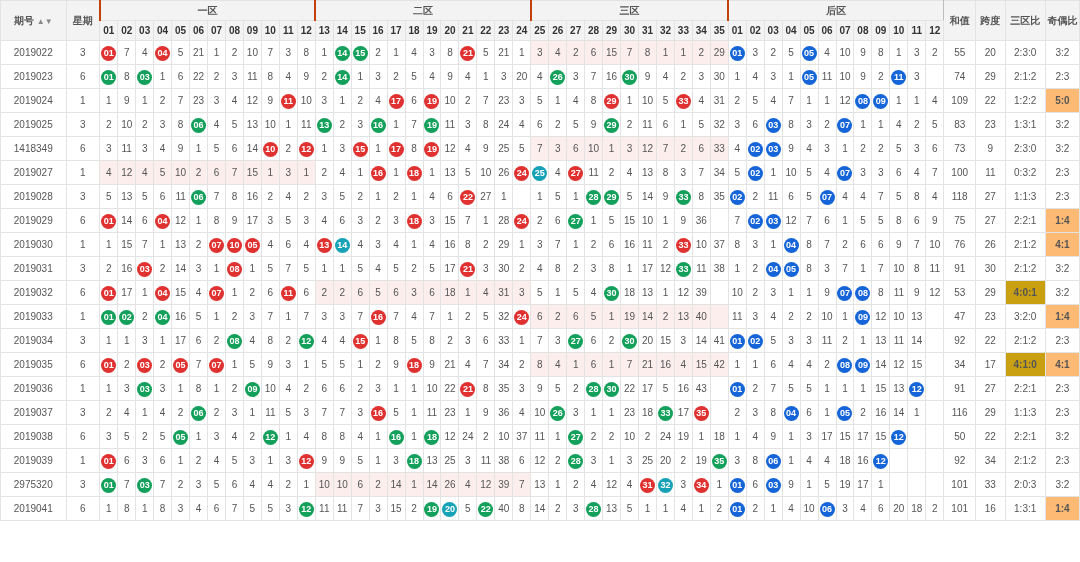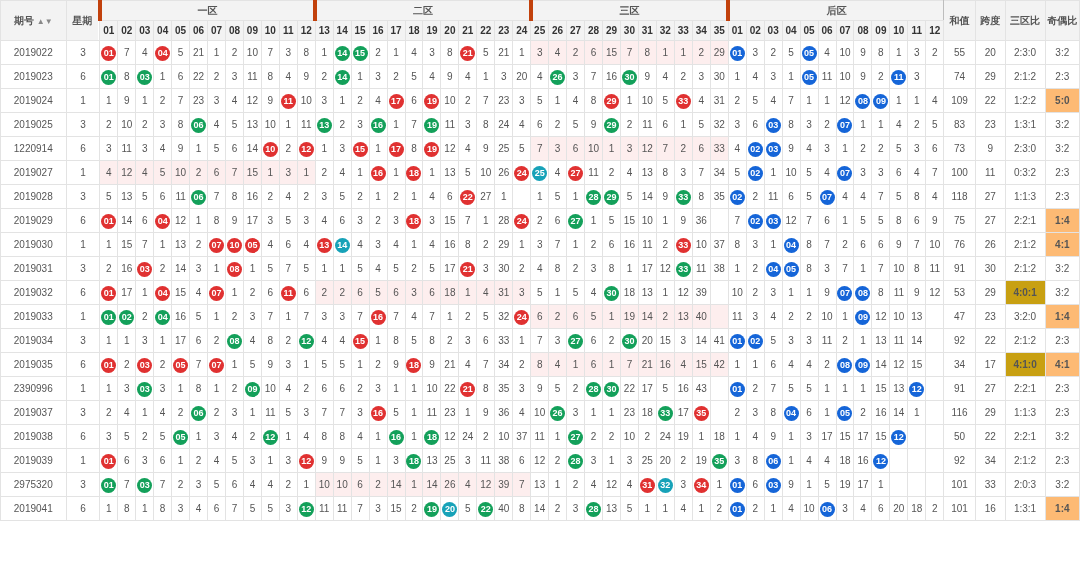--- a/index.html
+++ b/index.html
@@ -44,21 +44,21 @@
   .plain-green{color:#13a05a;}
   .plain-blue{color:#1565d8;}
   .pale-red{color:#f3b9b9;}
   td.hl-pink{background:#fdeeee;}
   td.rhs{font-size:11px;color:#555;}
   td.badge-teal{background:#fdba74;color:#fff;font-weight:bold;}
   td.badge-gold{background:#c8a012;color:#fff;font-weight:bold;margin-left:25px;}
   .sort-ico{font-size:8px;color:#888;}
   .sep-l{border-left:1px solid #bdbdbd;}
   .sep-r{border-right:1px solid #bdbdbd;}
-  thead th.zoneh{border-left:4px solid #c2410c;border-right:1px solid #bdbdbd;}
+  thead th.zoneh{border-left:2px solid #c2410c;border-right:1px solid #bdbdbd;}
 </style>
 </head>
 <body>
 
 <div id="wrap">
   <table class="lot">
     <colgroup id="cg">
         <col class="c-issue">
         <col class="c-week">
         <col class="c-n">
@@ -394,21 +394,21 @@
           <td class=" plain-blue">1</td>
           <td class=" plain-blue">4</td>
           <td class=" plain-blue">2</td>
           <td class="sep-r  plain-blue">5</td>
           <td class="rhs">83</td>
           <td class="rhs">23</td>
           <td class="rhs ">1:3:1</td>
           <td class="rhs ">3:2</td>
         </tr>
         <tr>
-          <td class="issue">1220914</td>
+          <td class="issue">1418349</td>
           <td class="week">6</td>
           <td class="sep-l  plain-green">3</td>
           <td class=" plain-green">11</td>
           <td class=" plain-green">3</td>
           <td class=" plain-green">4</td>
           <td class=" plain-green">9</td>
           <td class=" plain-green">1</td>
           <td class=" plain-green">5</td>
           <td class=" plain-green">6</td>
           <td class=" plain-green">14</td>
@@ -944,21 +944,21 @@
           <td class=" plain-blue">14</td>
           <td class=" plain-blue">12</td>
           <td class=" plain-blue">15</td>
           <td class="sep-r  plain-blue"></td>
           <td class="rhs">34</td>
           <td class="rhs">17</td>
           <td class="rhs badge-gold">4:1:0</td>
           <td class="rhs badge-teal">4:1</td>
         </tr>
         <tr>
-          <td class="issue">2390996</td>
+          <td class="issue">2019036</td>
           <td class="week">1</td>
           <td class="sep-l  plain-green">1</td>
           <td class=" plain-green">3</td>
           <td class=""><span class="ball green">03</span></td>
           <td class=" plain-green">3</td>
           <td class=" plain-green">1</td>
           <td class=" plain-green">8</td>
           <td class=" plain-green">1</td>
           <td class=" plain-green">2</td>
           <td class=""><span class="ball green">09</span></td>

